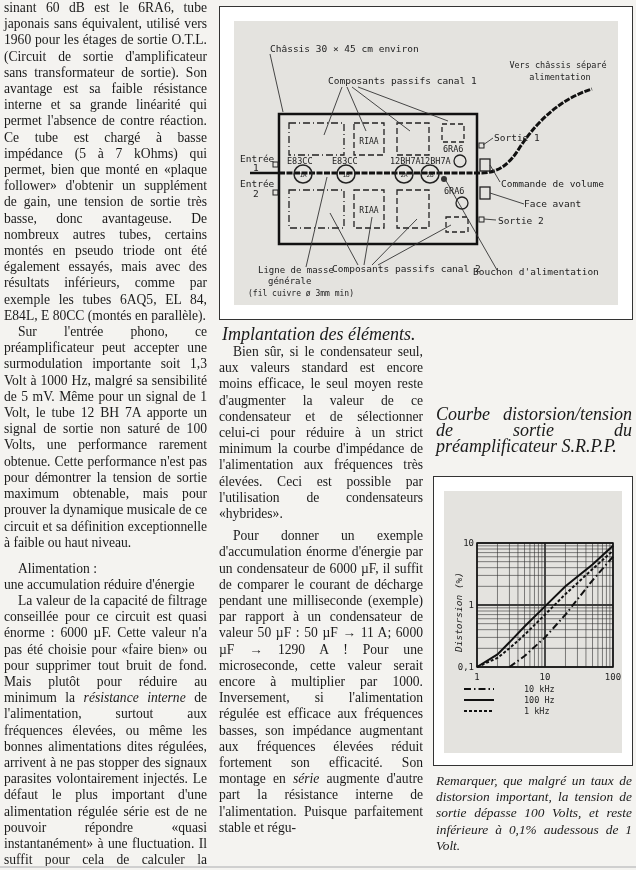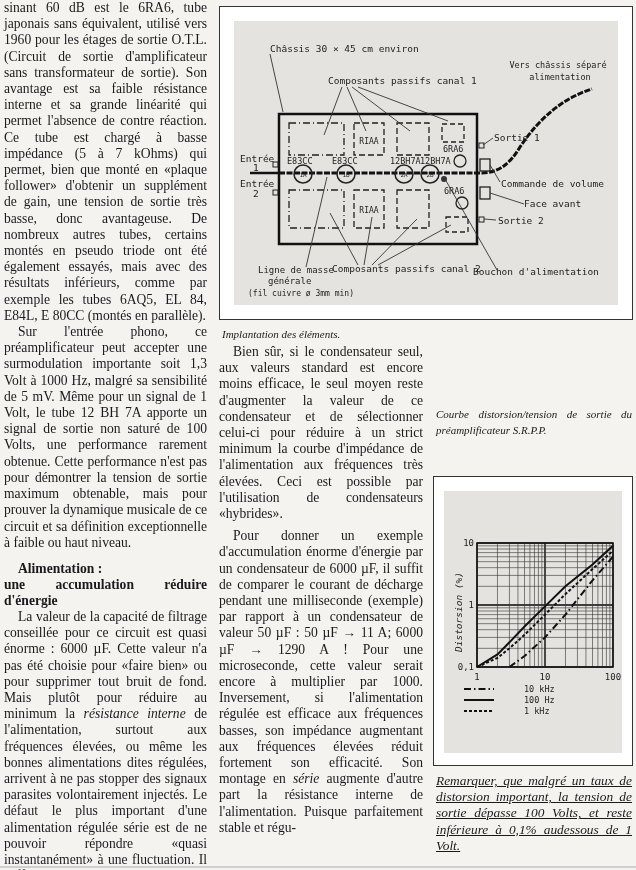--- a/index.html
+++ b/index.html
@@ -3,25 +3,25 @@
 <meta charset="utf-8">
 <style>
   html, body { margin:0; padding:0; }
   body { width:636px; height:870px; background:#f4f3f0; position:relative; overflow:hidden;
          font-family:"Liberation Serif","DejaVu Serif",serif; color:#1a1a1a; }
   .col { position:absolute; font-size:13.6px; line-height:16.2px; text-align:justify; }
   .col p { margin:0; text-indent:14px; }
   .col p.noind { text-indent:0; }
   #col1 { left:4px; top:0px; width:203px; }
   #col2 { left:219px; top:344px; width:204px; }
-  .heading { font-weight:bold; text-indent:0; margin-top:10px !important; line-height:16px; }
-  .caption { position:absolute; font-style:italic; font-size:11px; line-height:16px; }
+  .heading { font-weight:normal; text-indent:0; margin-top:10px !important; line-height:16px; }
+  .caption { position:absolute; font-style:italic; font-size:18px; line-height:16px; }
   #cap1 { left:222px; top:326px; }
   #cap2 { left:436px; top:406px; width:196px; text-align:justify; }
-  #cap3 { left:436px; top:773px; width:196px; text-align:justify; font-size:13.4px; line-height:16.2px;text-decoration:underline; }
+  #cap3 { left:436px; top:773px; width:196px; text-align:justify; font-size:13.4px; line-height:16.2px; }
   .figbox { position:absolute; border:1.5px solid #333; background:#fff; }
   #diag { left:219px; top:6px; width:412px; height:312px; }
   #graph { left:433px; top:476px; width:198px; height:288px; }
   svg text { font-family:"DejaVu Sans Mono","Liberation Mono",monospace; fill:#222; }
   .bottomline { position:absolute; left:0; top:866px; width:636px; height:2px; background:#cfcfcf; }
 </style>
 </head>
 <body>
 
 <div id="col1" class="col">

